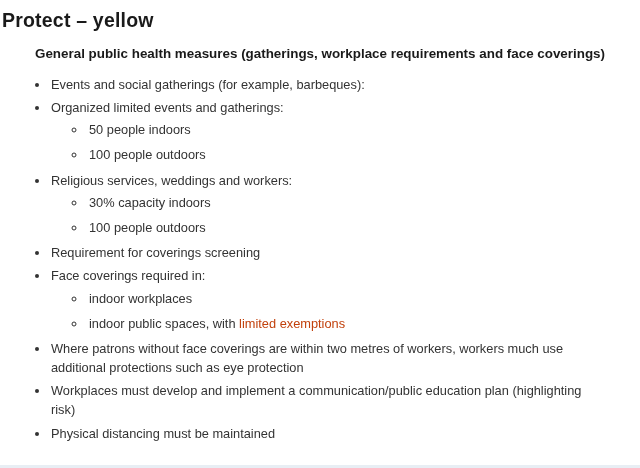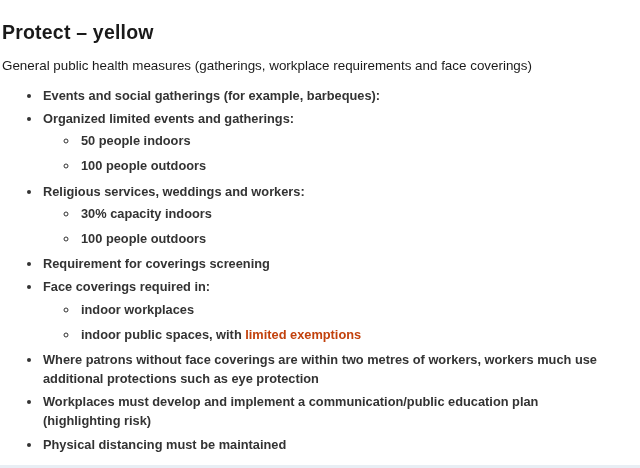--- a/index.html
+++ b/index.html
@@ -18,35 +18,35 @@
     color: #333333;
   }
   .page {
     padding: 3px 2px 0 2px;
   }
   h1.page-title {
     font-size: 19.5px;
     line-height: 1.2;
     font-weight: 700;
     color: #1a1a1a;
-    margin: 18px 0 13px 0;
+    margin: 6px 0 13px 0;
     letter-spacing: 0.2px;
   }
   h2.section-heading {
     font-size: 13.4px;
     line-height: 1.3;
-    font-weight: 400;
+    font-weight: 700;
     color: #1a1a1a;
     margin: 0 0 11px 0;
+    text-align: center;
   }
   ul.measures-list {
     list-style-type: disc;
-    margin: 4px;
+    margin: 12px;
     padding-left: 36px;
-    font-weight: bold;
   }
   ul.measures-list > li {
     margin-bottom: 4px;
     padding-left: 1px;
     padding-right: 20px;
   }
   ul.sub-list {
     list-style-type: circle;
     margin: 3px 0 4px 0;
     padding-left: 36px;

